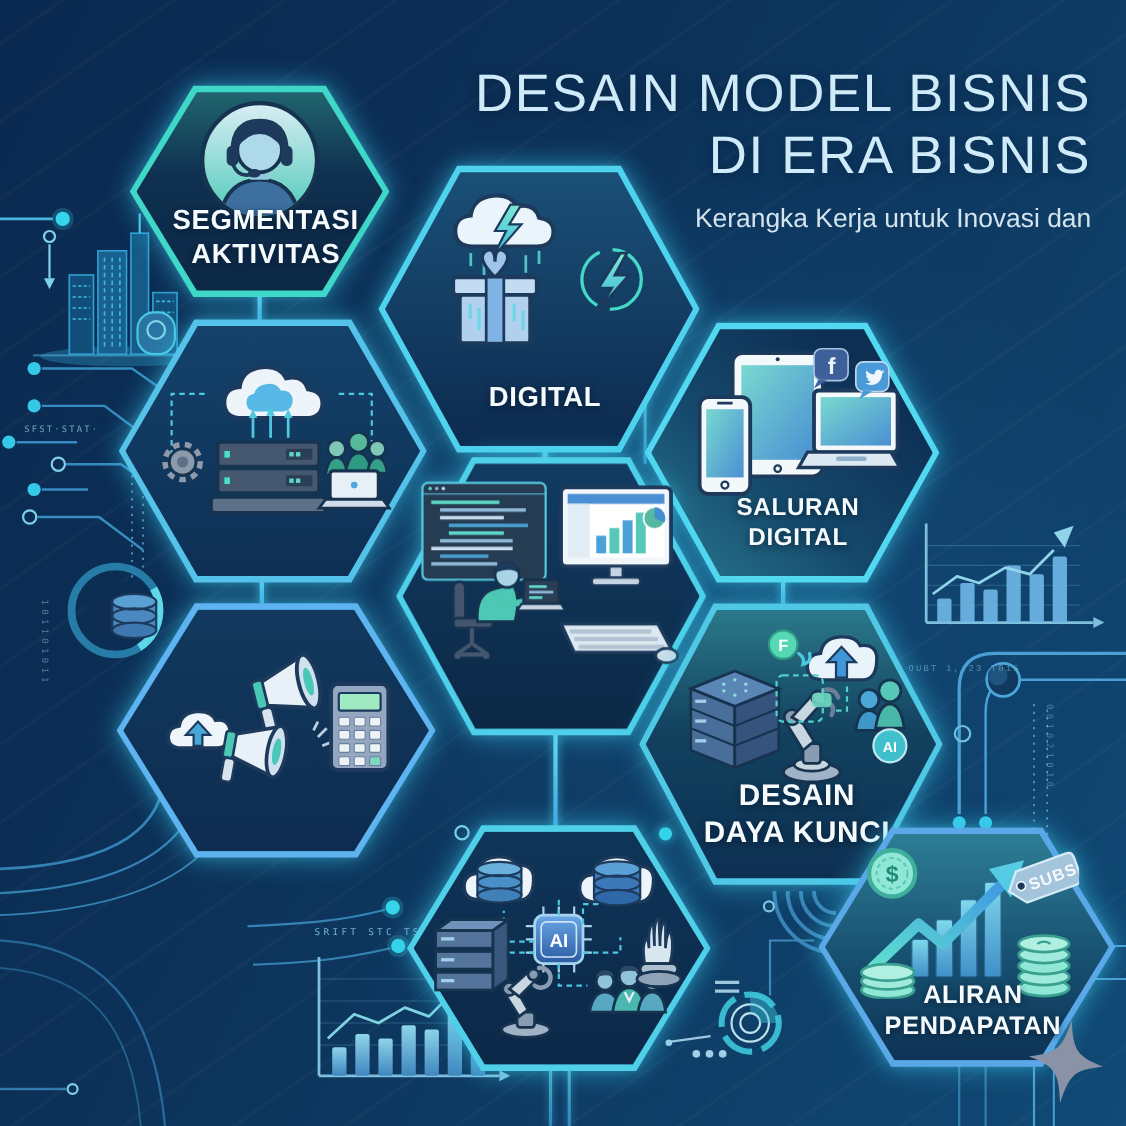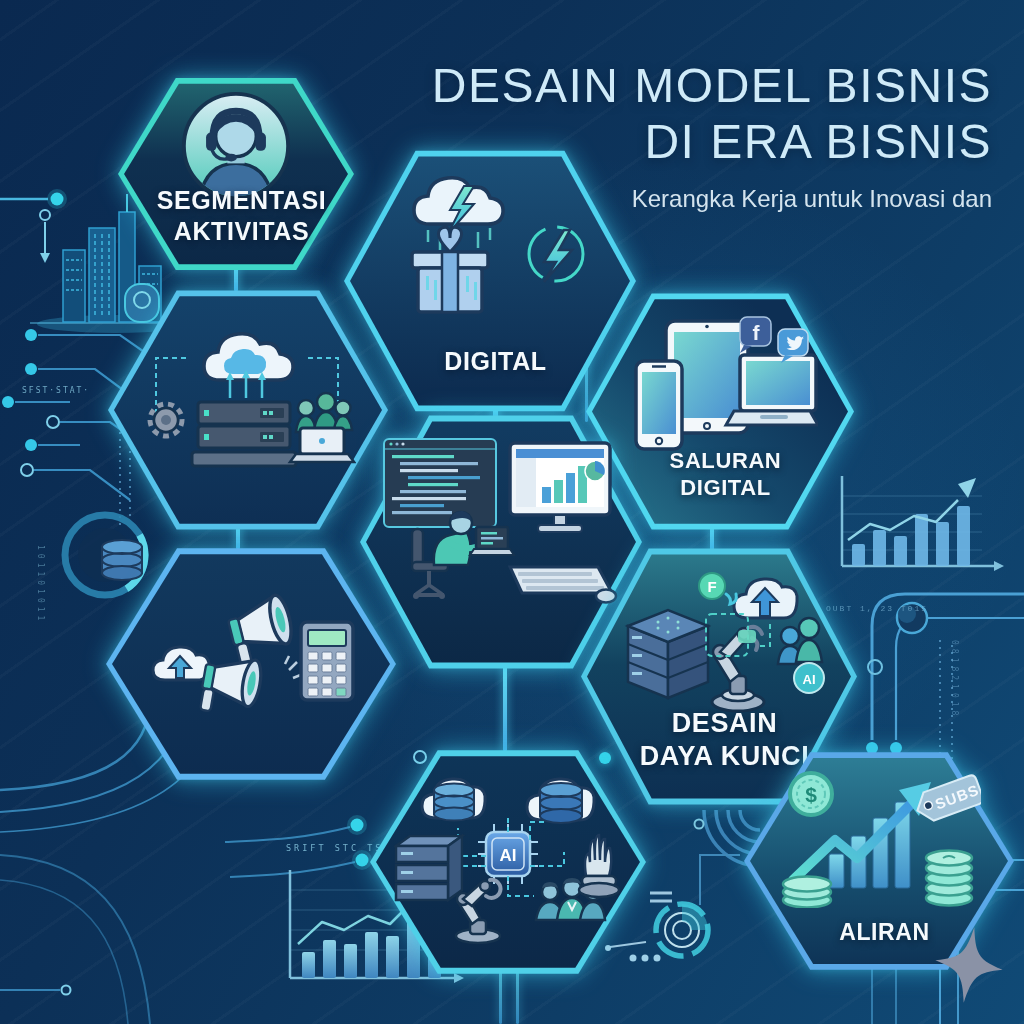--- a/index.html
+++ b/index.html
@@ -605,20 +605,21 @@
         <path d="M166,90 q6,-4 12,0" stroke="#3aa090" stroke-width="2" fill="none"></path>
       </g>
       <g transform="rotate(-20 172 30)">
         <path d="M150,16 L198,16 Q204,16 204,22 L204,40 Q204,46 198,46 L150,46 L138,31 Z" fill="#a3c4da" stroke="#d8ecf6" stroke-width="2"></path>
         <circle cx="150" cy="30" r="4" fill="#1d3a5c" stroke="#eef6fc" stroke-width="1.5"></circle>
         <text x="180" y="37" font-size="15" font-weight="bold" fill="#f4f9fd" text-anchor="middle" letter-spacing="1">SUBS</text>
       </g>
     </svg>
     <div class="hex-label" style="bottom:26px;font-size:23px;">
       <div>ALIRAN</div>
+      <div>PENDAPATAN</div>
     </div>
   </div>
 
   <div class="hex" style="left:370px;top:748px;width:276px;height:228px;--bc:#4fd0e8;--bg:linear-gradient(180deg,#0e3558 0%,#0c2848 100%);">
     <div class="hexshape hexb"></div>
     <div class="hexshape hexf"></div>
     <svg class="hex-icon" style="top:22px;" width="228" height="176" viewBox="0 0 228 176">
       <defs>
           <linearGradient id="gchip" x1="0" y1="0" x2="0" y2="1">
             <stop offset="0" stop-color="#6aa8e8"></stop>

